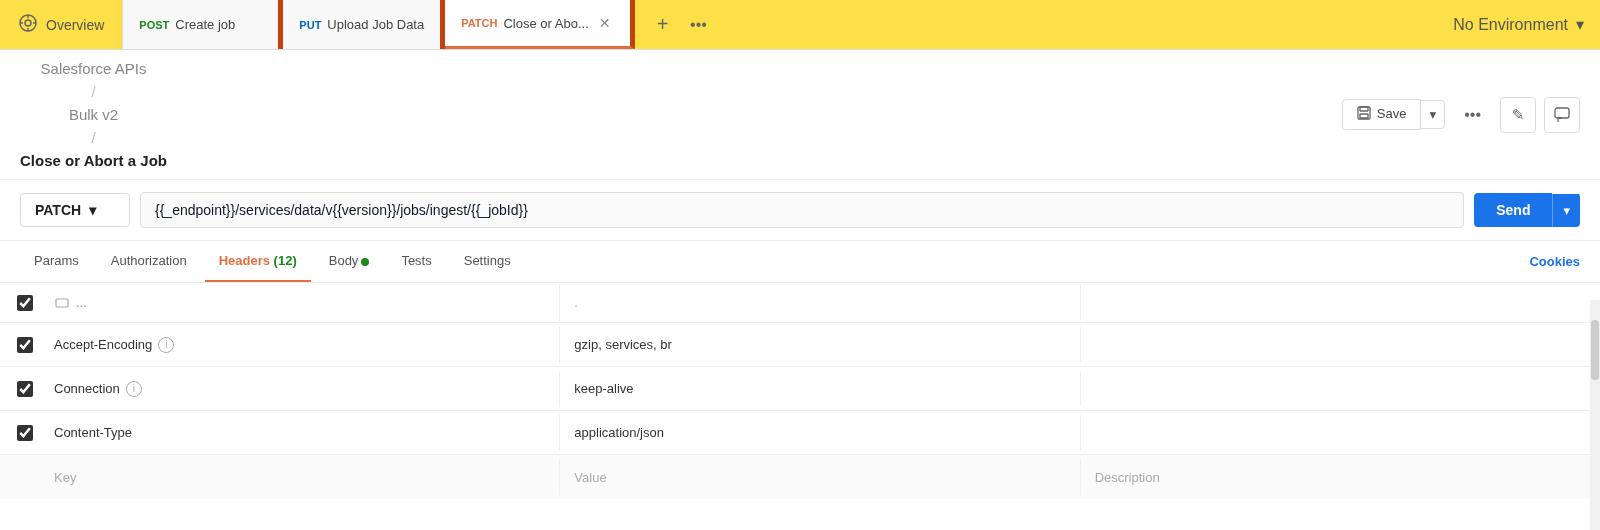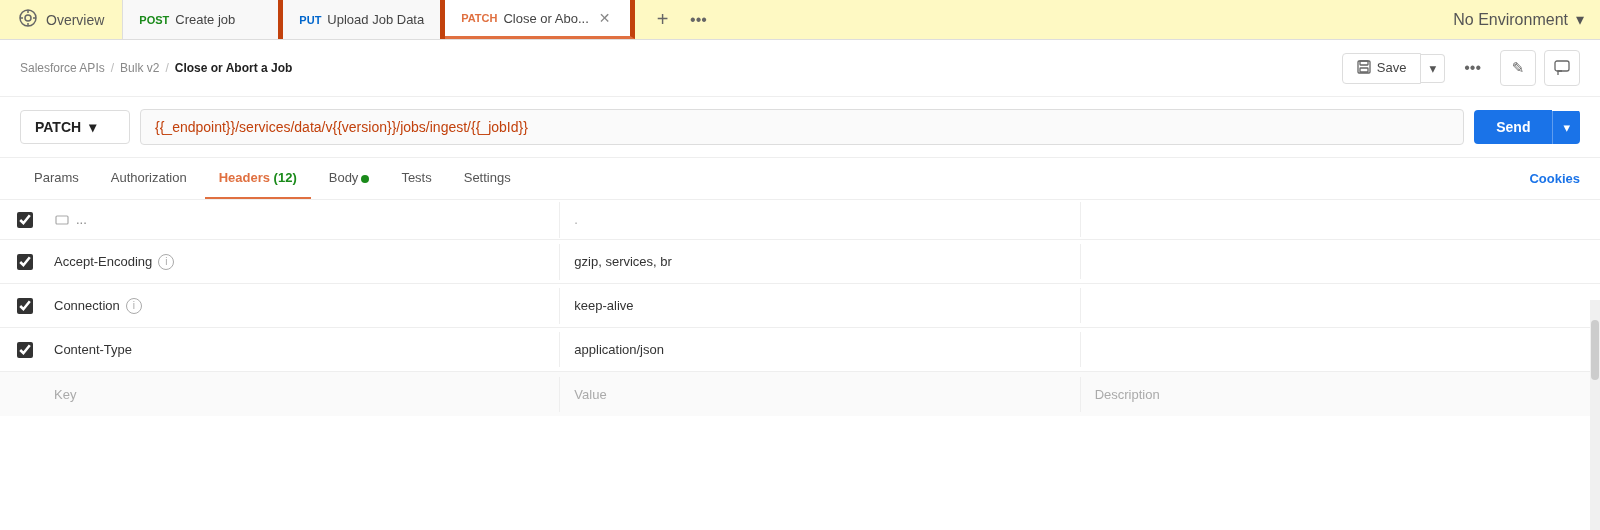--- a/index.html
+++ b/index.html
@@ -2,23 +2,23 @@
 <html><head>
   <meta charset="utf-8">
   <style>
     * { box-sizing: border-box; margin: 0; padding: 0; }
     body { font-family: -apple-system, BlinkMacSystemFont, 'Segoe UI', sans-serif; font-size: 14px; background: #fff; color: #333; overflow: hidden; }
 
     
     .tab-bar {
       display: flex;
       align-items: stretch;
-      background: #fef9c3;
+      background: #fde047;
       border-bottom: 1px solid #ddd;
-      height: 40px;
+      height: 50px;
       overflow: hidden;
     }
     .tab-overview {
       display: flex;
       align-items: center;
       gap: 8px;
       padding: 0 18px;
       color: #555;
       font-size: 14px;
       cursor: pointer;
@@ -95,24 +95,25 @@
     
     .breadcrumb-bar {
       display: flex;
       align-items: center;
       padding: 10px 20px;
       border-bottom: 1px solid #eee;
       background: #fff;
     }
     .breadcrumb {
       display: flex;
-      align-items: flex-end;
+      align-items: center;
       gap: 6px;
       color: #888;
-      font-size: 12px;
+      font-size: 15px;
+      flex-direction: column;
     }
     .breadcrumb-sep { color: #bbb; }
     .breadcrumb-current { color: #222; font-weight: 600; }
     .breadcrumb-actions {
       margin-left: auto;
       display: flex;
       align-items: center;
       gap: 8px;
     }
     .save-btn {
@@ -431,21 +432,21 @@
         </svg>
     </div>
   </div>
 </div>
 
 <div class="url-bar">
   <div class="method-dropdown">
     <span>PATCH</span>
     <span>▾</span>
   </div>
-  <input class="url-input" type="text" value="{{_endpoint}}/services/data/v{{version}}/jobs/ingest/{{_jobId}}" style="color: #c2410c;" readonly="">
+  <input class="url-input" type="text" value="{{_endpoint}}/services/data/v{{version}}/jobs/ingest/{{_jobId}}" style="color: #0f172a;" readonly="">
   <div class="send-btn">
     <button class="send-main">Send</button>
     <button class="send-dropdown">▾</button>
   </div>
 </div>
 
 <div class="req-tabs">
   <div class="req-tab">
     <span>Params</span>
   </div>

